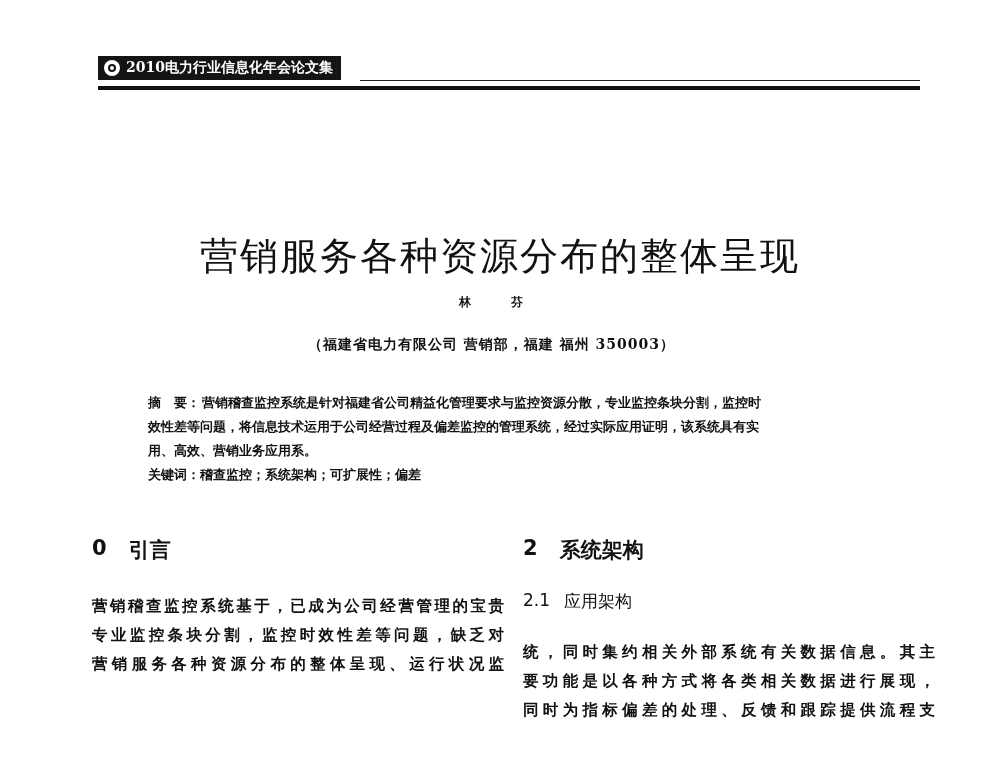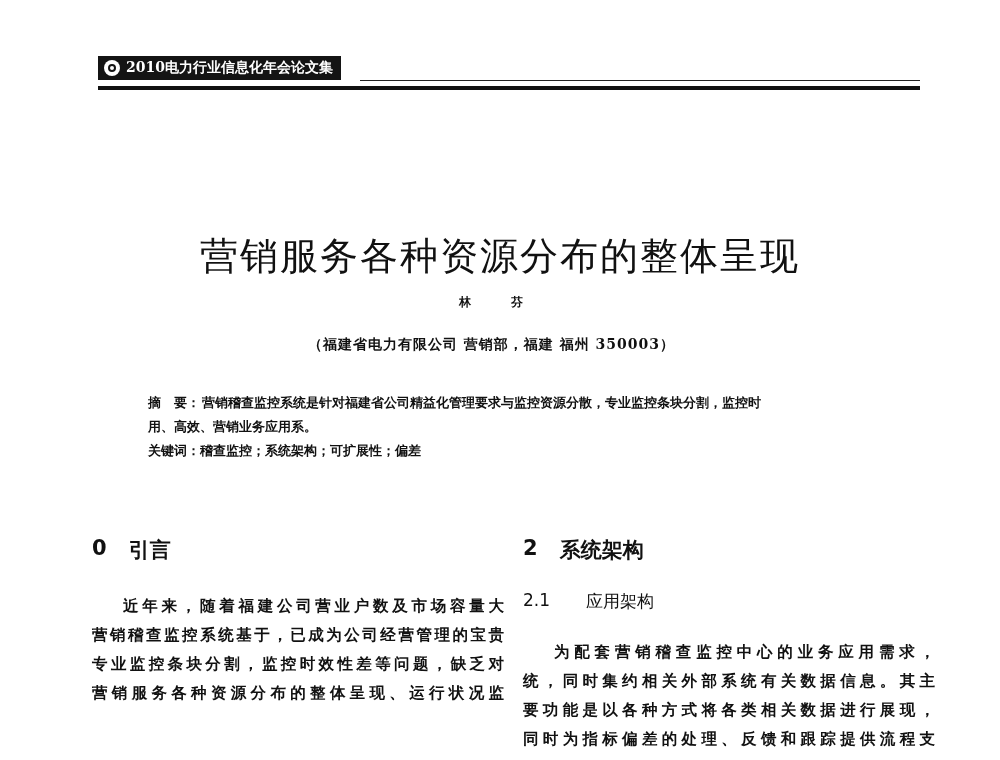--- a/index.html
+++ b/index.html
@@ -51,21 +51,21 @@
   .abstract p { margin: 0; }
 
   .col { position: absolute; top: 536px; width: 412px; }
   .col-left { left: 92px; }
   .col-right { left: 523px; }
   .h1 {
     font-size: 21px; font-weight: bold; margin: 0; height: 34px; display: flex; gap: 22px;
     font-family: "DejaVu Sans", sans-serif;
   }
   .h2 {
-    font-size: 17px; font-weight: normal; margin: 20px 0 0 0; height: 30px; display: flex; gap: 36px;
+    font-size: 17px; font-weight: normal; margin: 20px 0 0 0; height: 30px; display: flex; gap: 14px;
     font-family: "DejaVu Sans", sans-serif;
   }
   .para {
     margin: 0; font-size: 15.5px; line-height: 29px; font-weight: bold;
     text-align: justify; text-align-last: justify;
     font-family: "DejaVu Sans", sans-serif;
   }
   .para .line { display: block; white-space: nowrap; text-align: justify; text-align-last: justify; }
   .col-left .para { margin-top: 22px; }
   .col-right .para { margin-top: 18px; }
@@ -82,47 +82,46 @@
 <div class="rule-thick"></div>
 
 <h1 class="title">营销服务各种资源分布的整体呈现</h1>
 <div class="author">林 芬</div>
 <div class="affiliation">（福建省电力有限公司 营销部，福建 福州 350003）</div>
 
 <div class="abstract">
   <p>
     <span class="label">摘　要：</span><span>营销稽查监控系统是针对福建省公司精益化管理要求与监控资源分散，专业监控条块分割，监控时</span>
   </p>
+  <p>效性差等问题，将信息技术运用于公司经营过程及偏差监控的管理系统，经过实际应用证明，该系统具有实</p>
   <p>用、高效、营销业务应用系。</p>
   <p>
     <span>关键词：</span><span>稽查监控；系统架构；可扩展性；偏差</span>
   </p>
 </div>
 
 <div class="col col-left">
   <h2 class="h1">
     <span>0</span>
     <span>引言</span>
   </h2>
   <div class="para">
-    <span class="line indent">近年来，随着福建公司营业户数及市场容量大</span>
     <span class="line">营销稽查监控系统基于，已成为公司经营管理的宝贵</span>
     <span class="line">专业监控条块分割，监控时效性差等问题，缺乏对</span>
     <span class="line">营销服务各种资源分布的整体呈现、运行状况监</span>
   </div>
 </div>
 
 <div class="col col-right">
   <h2 class="h1">
     <span>2</span>
     <span>系统架构</span>
   </h2>
   <h3 class="h2">
     <span>2.1</span>
     <span>应用架构</span>
   </h3>
   <div class="para">
-    <span class="line indent">为配套营销稽查监控中心的业务应用需求，</span>
     <span class="line">统，同时集约相关外部系统有关数据信息。其主</span>
     <span class="line">要功能是以各种方式将各类相关数据进行展现，</span>
     <span class="line">同时为指标偏差的处理、反馈和跟踪提供流程支</span>
   </div>
 </div>
 
 </body></html>

